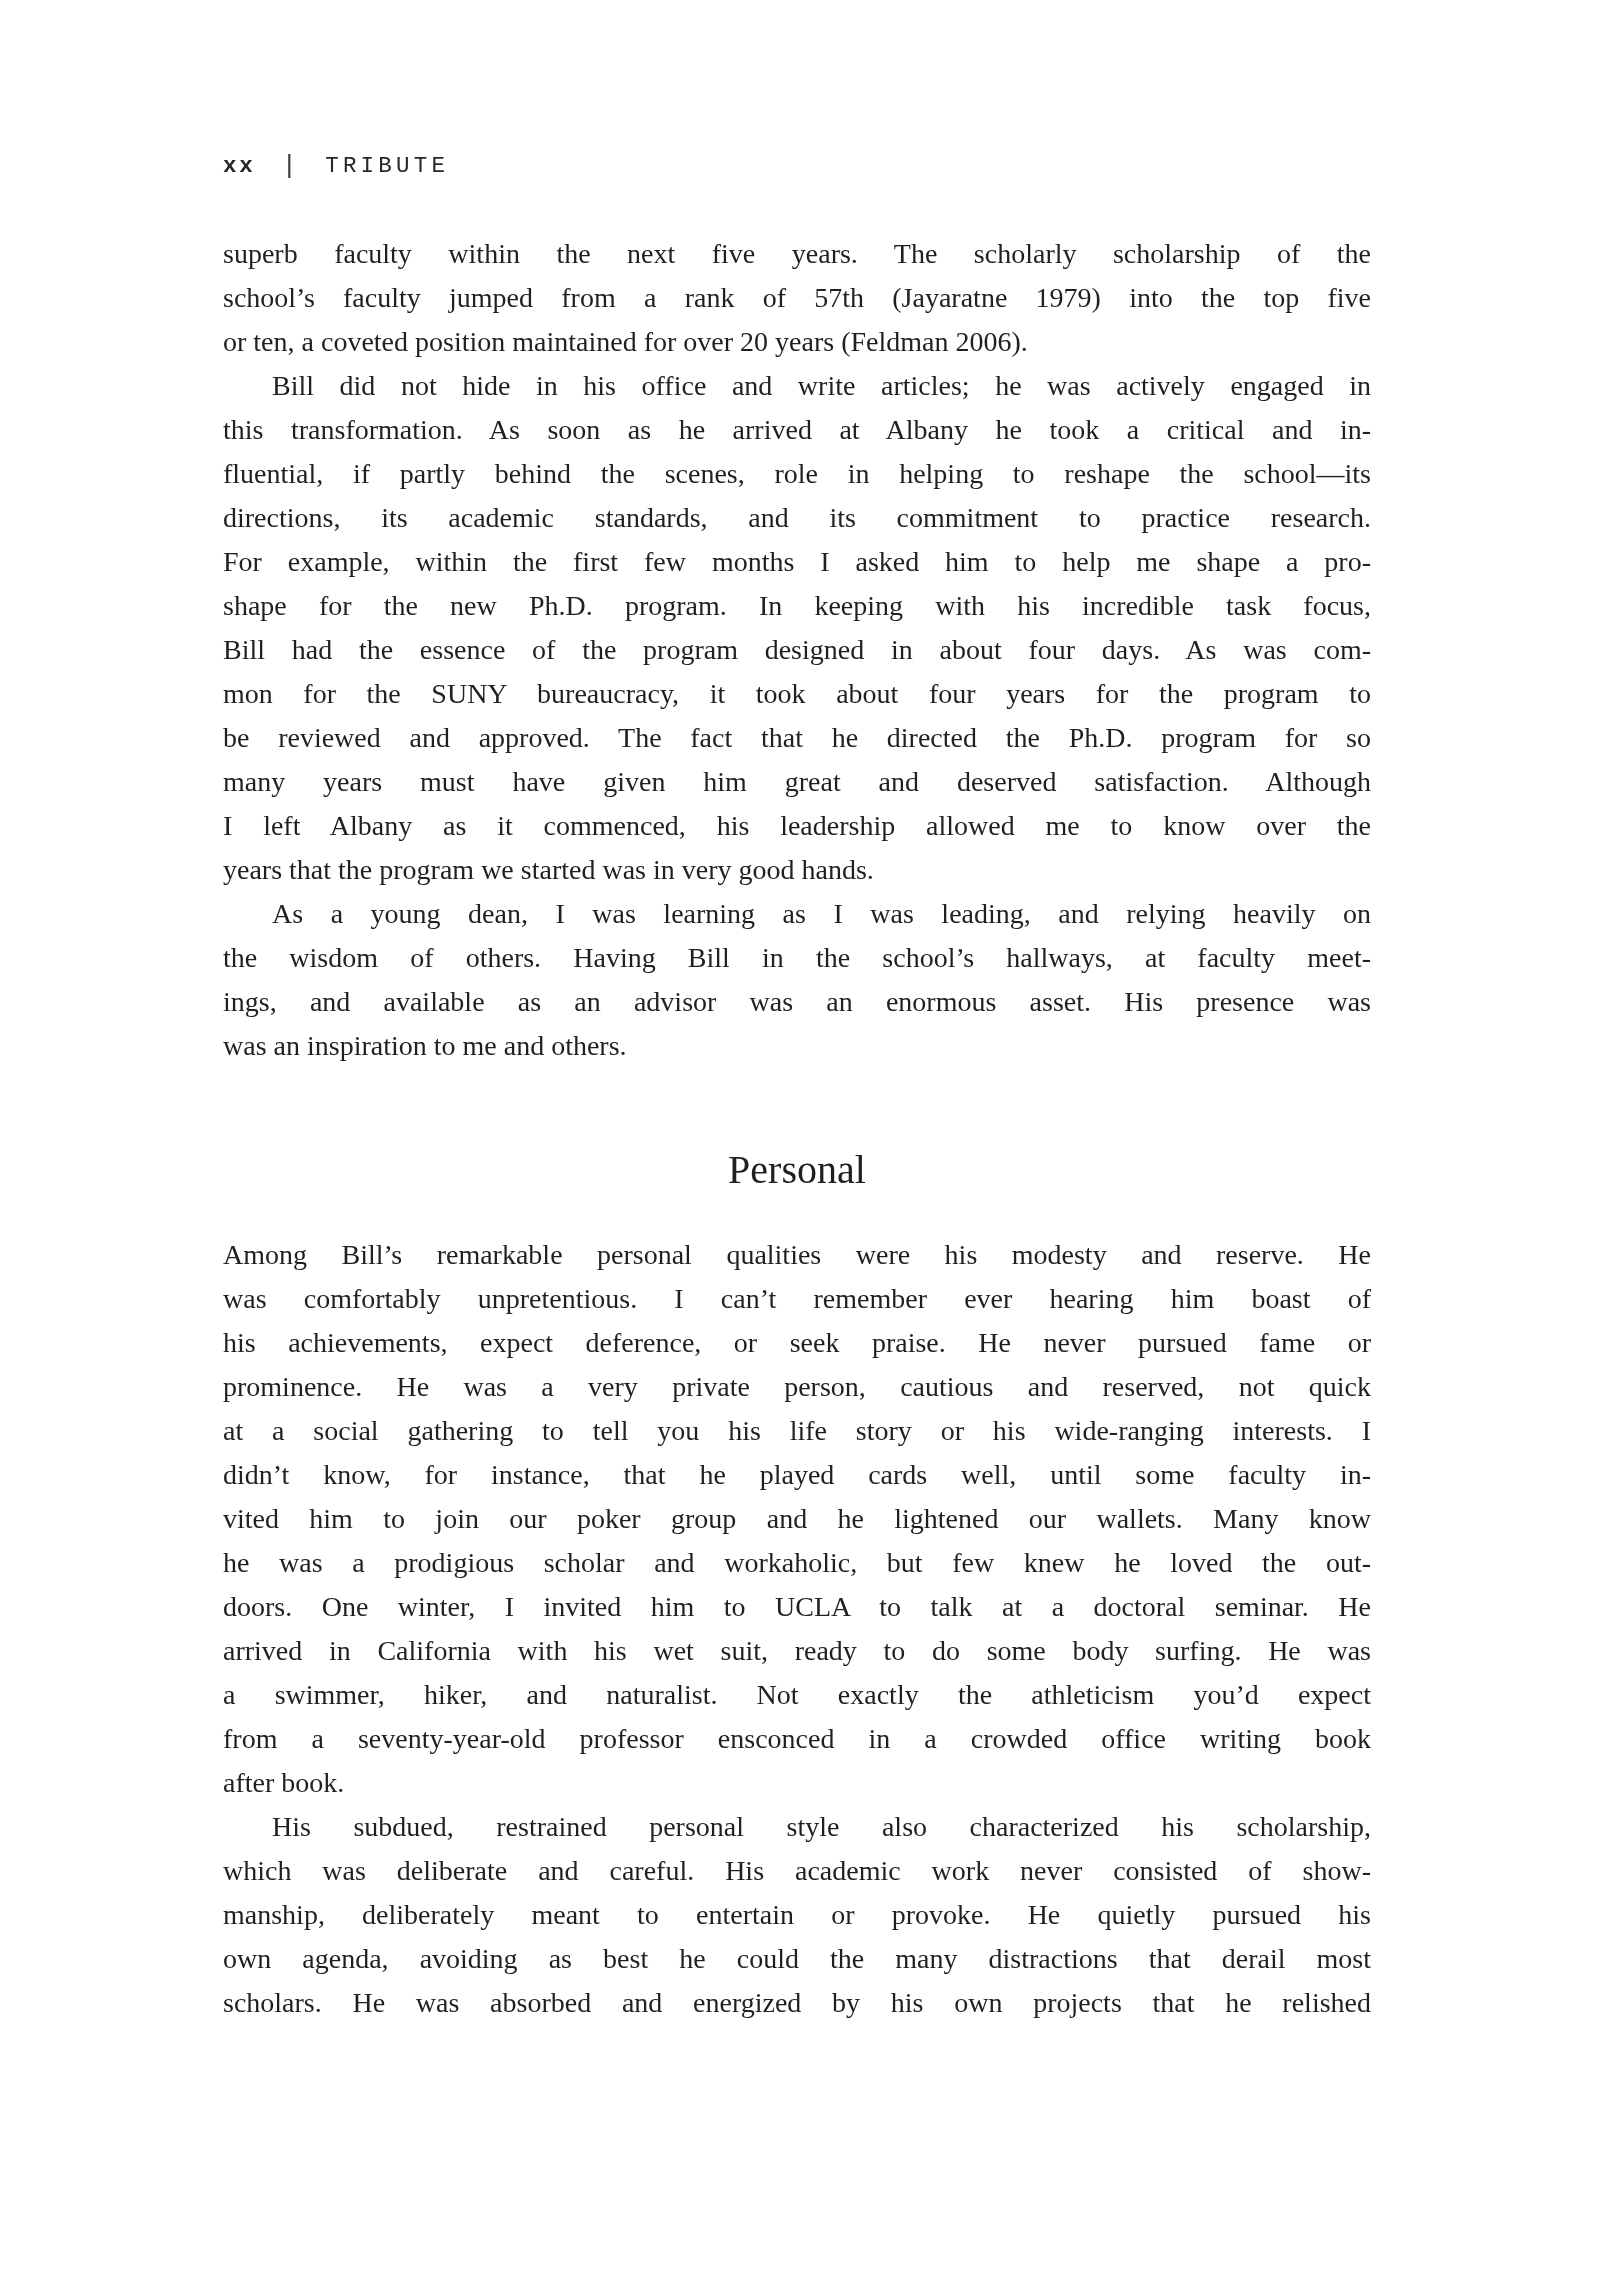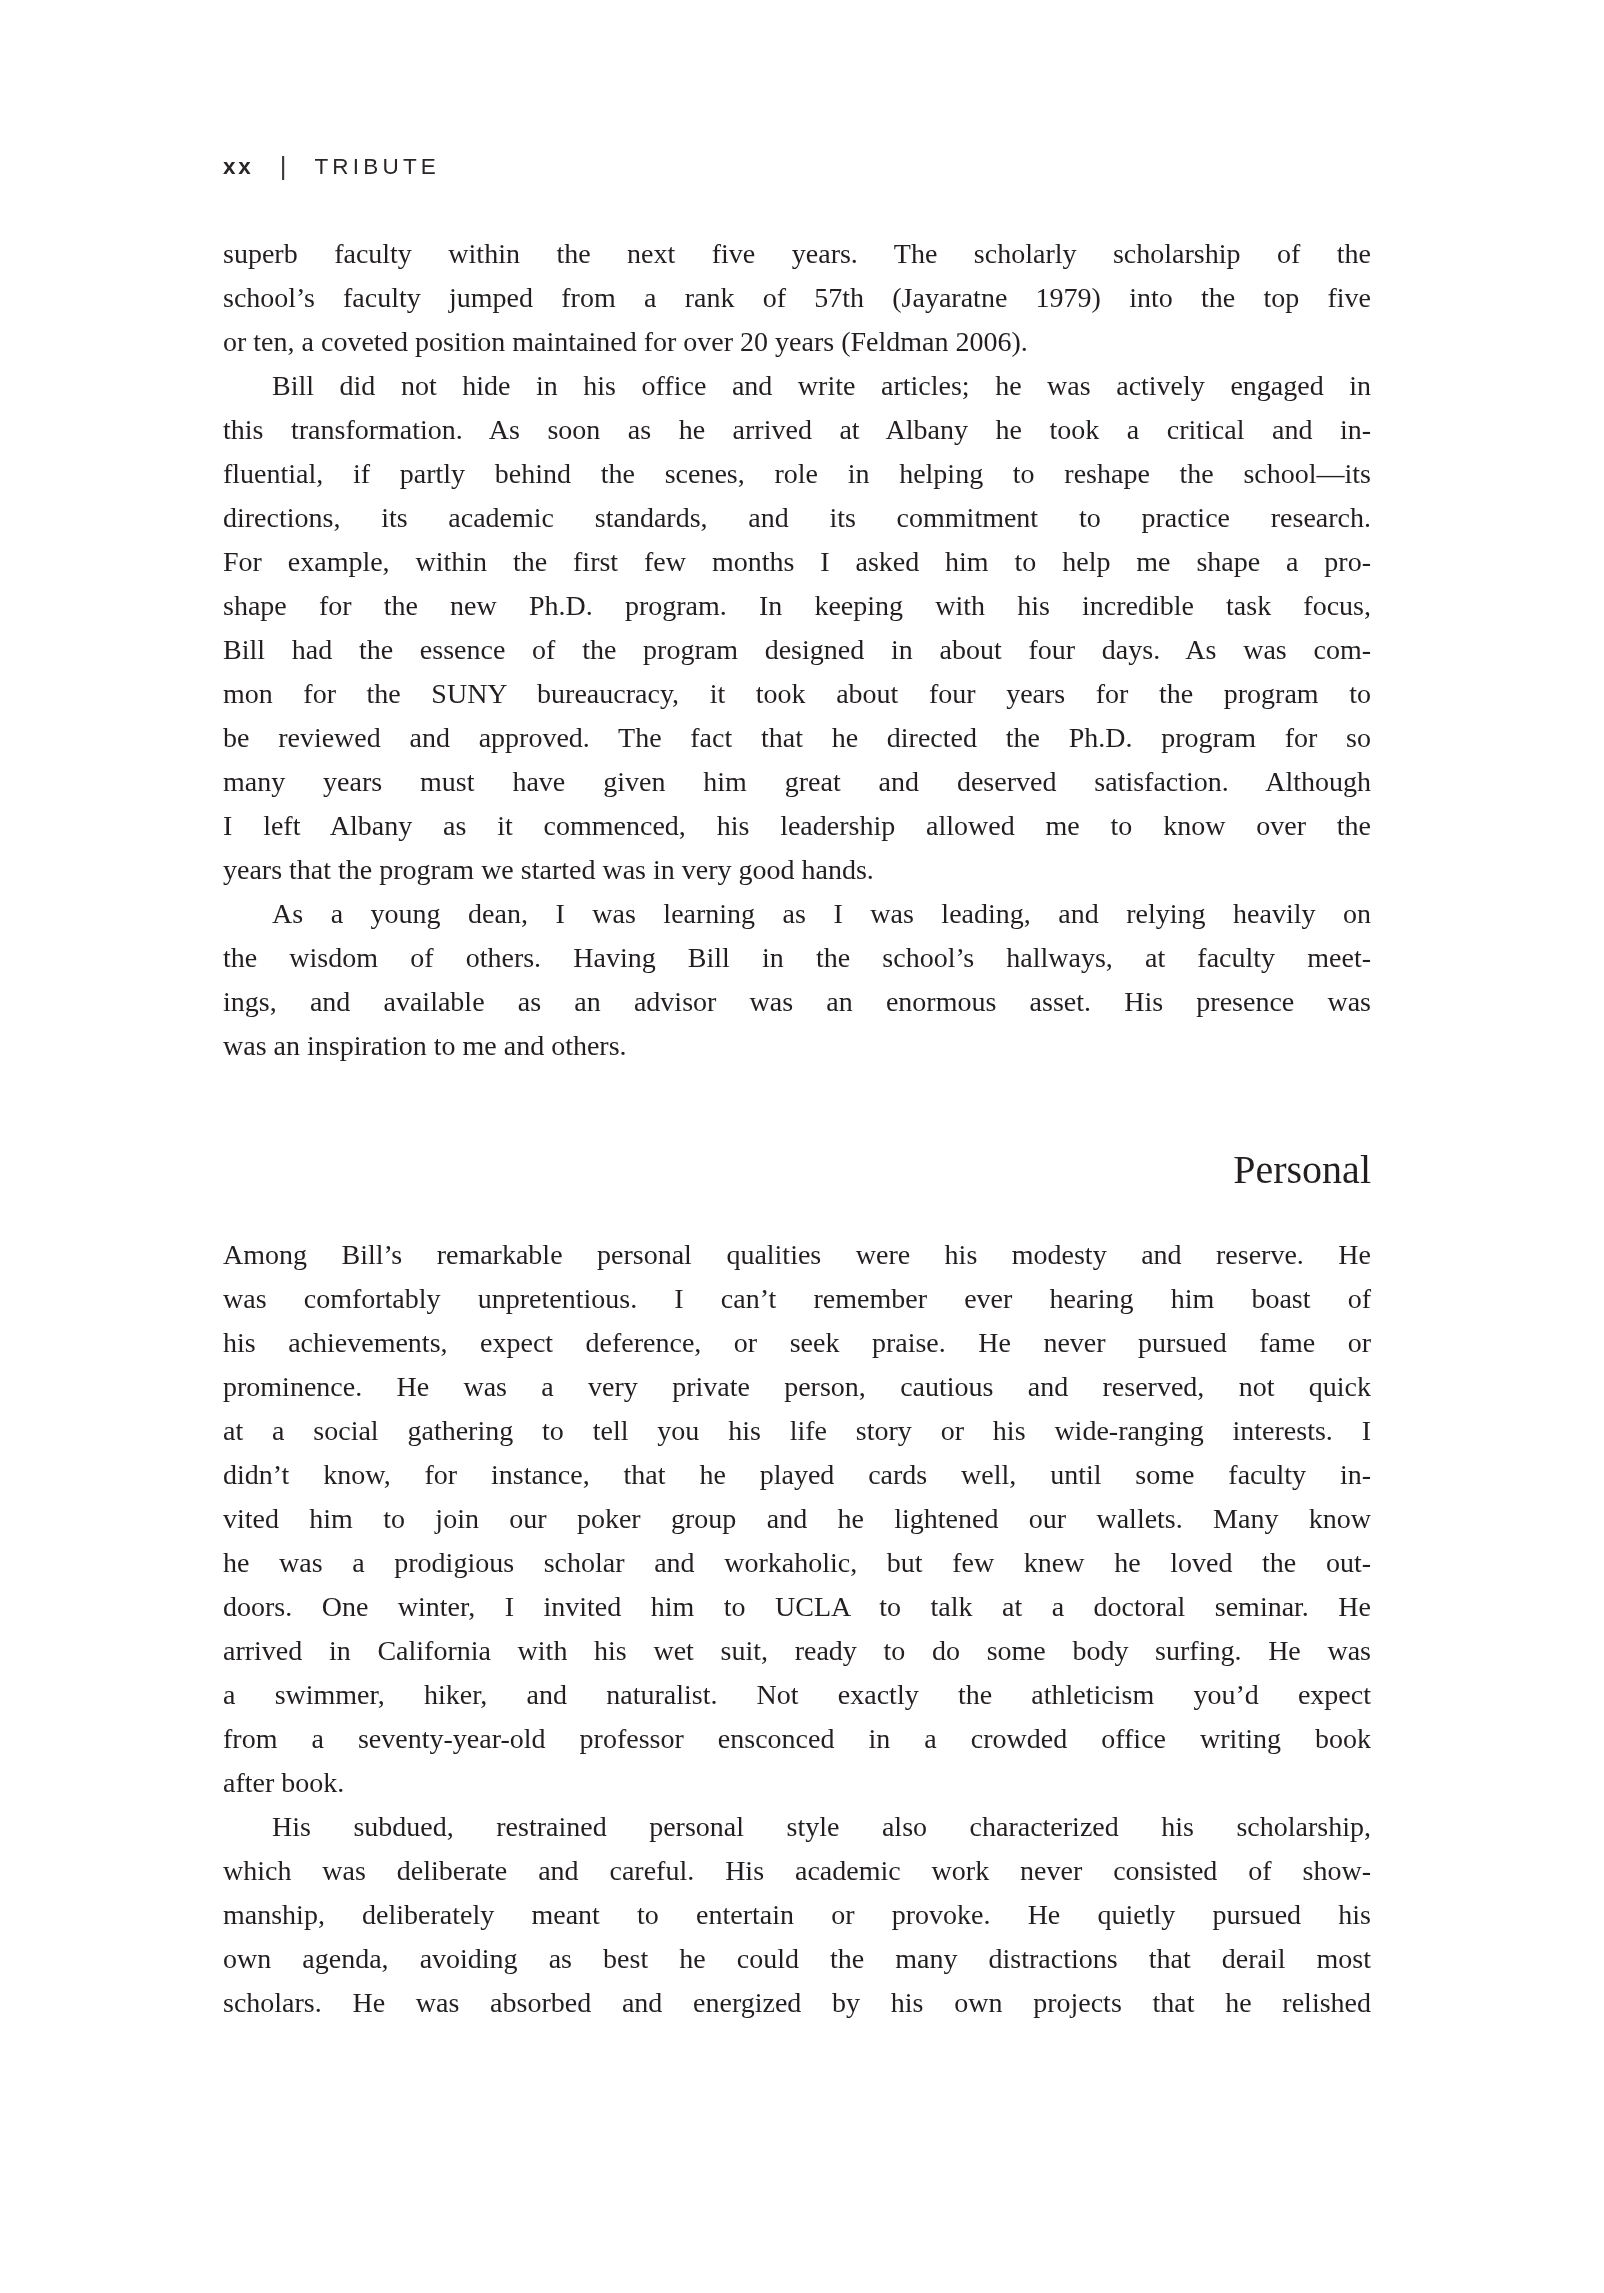--- a/index.html
+++ b/index.html
@@ -13,21 +13,21 @@
     width: 1605px; height: 2294px;
     background: #ffffff;
     color: #231f20;
     overflow: hidden;
   }
   .running-header {
     position: absolute;
     left: 223px; top: 150px;
     display: flex;
     align-items: baseline;
-    font-family: Liberation Sans, sans-serif;
+    font-family: Liberation Mono, monospace;
     color: #2a2627;
   }
   .folio {
     font-size: 22.5px;
     font-weight: 700;
     letter-spacing: 2.8px;
   }
   .header-sep {
     font-size: 26px;
     font-weight: 300;
@@ -56,21 +56,21 @@
   }
   .line.ragged { text-align-last: left; }
   .line.indent { text-indent: 49px; }
   .section-heading {
     margin-top: 75px;
     margin-bottom: 36px;
     font-size: 40px;
     line-height: 54px;
     font-weight: 400;
     color: #231f20;
-    text-align: right;
+    text-align: center;
   }
 </style>
 </head>
 <body>
 
 <div class="page">
 
   <div class="running-header">
     <span class="folio">xx</span>
     <span class="header-sep">|</span>

